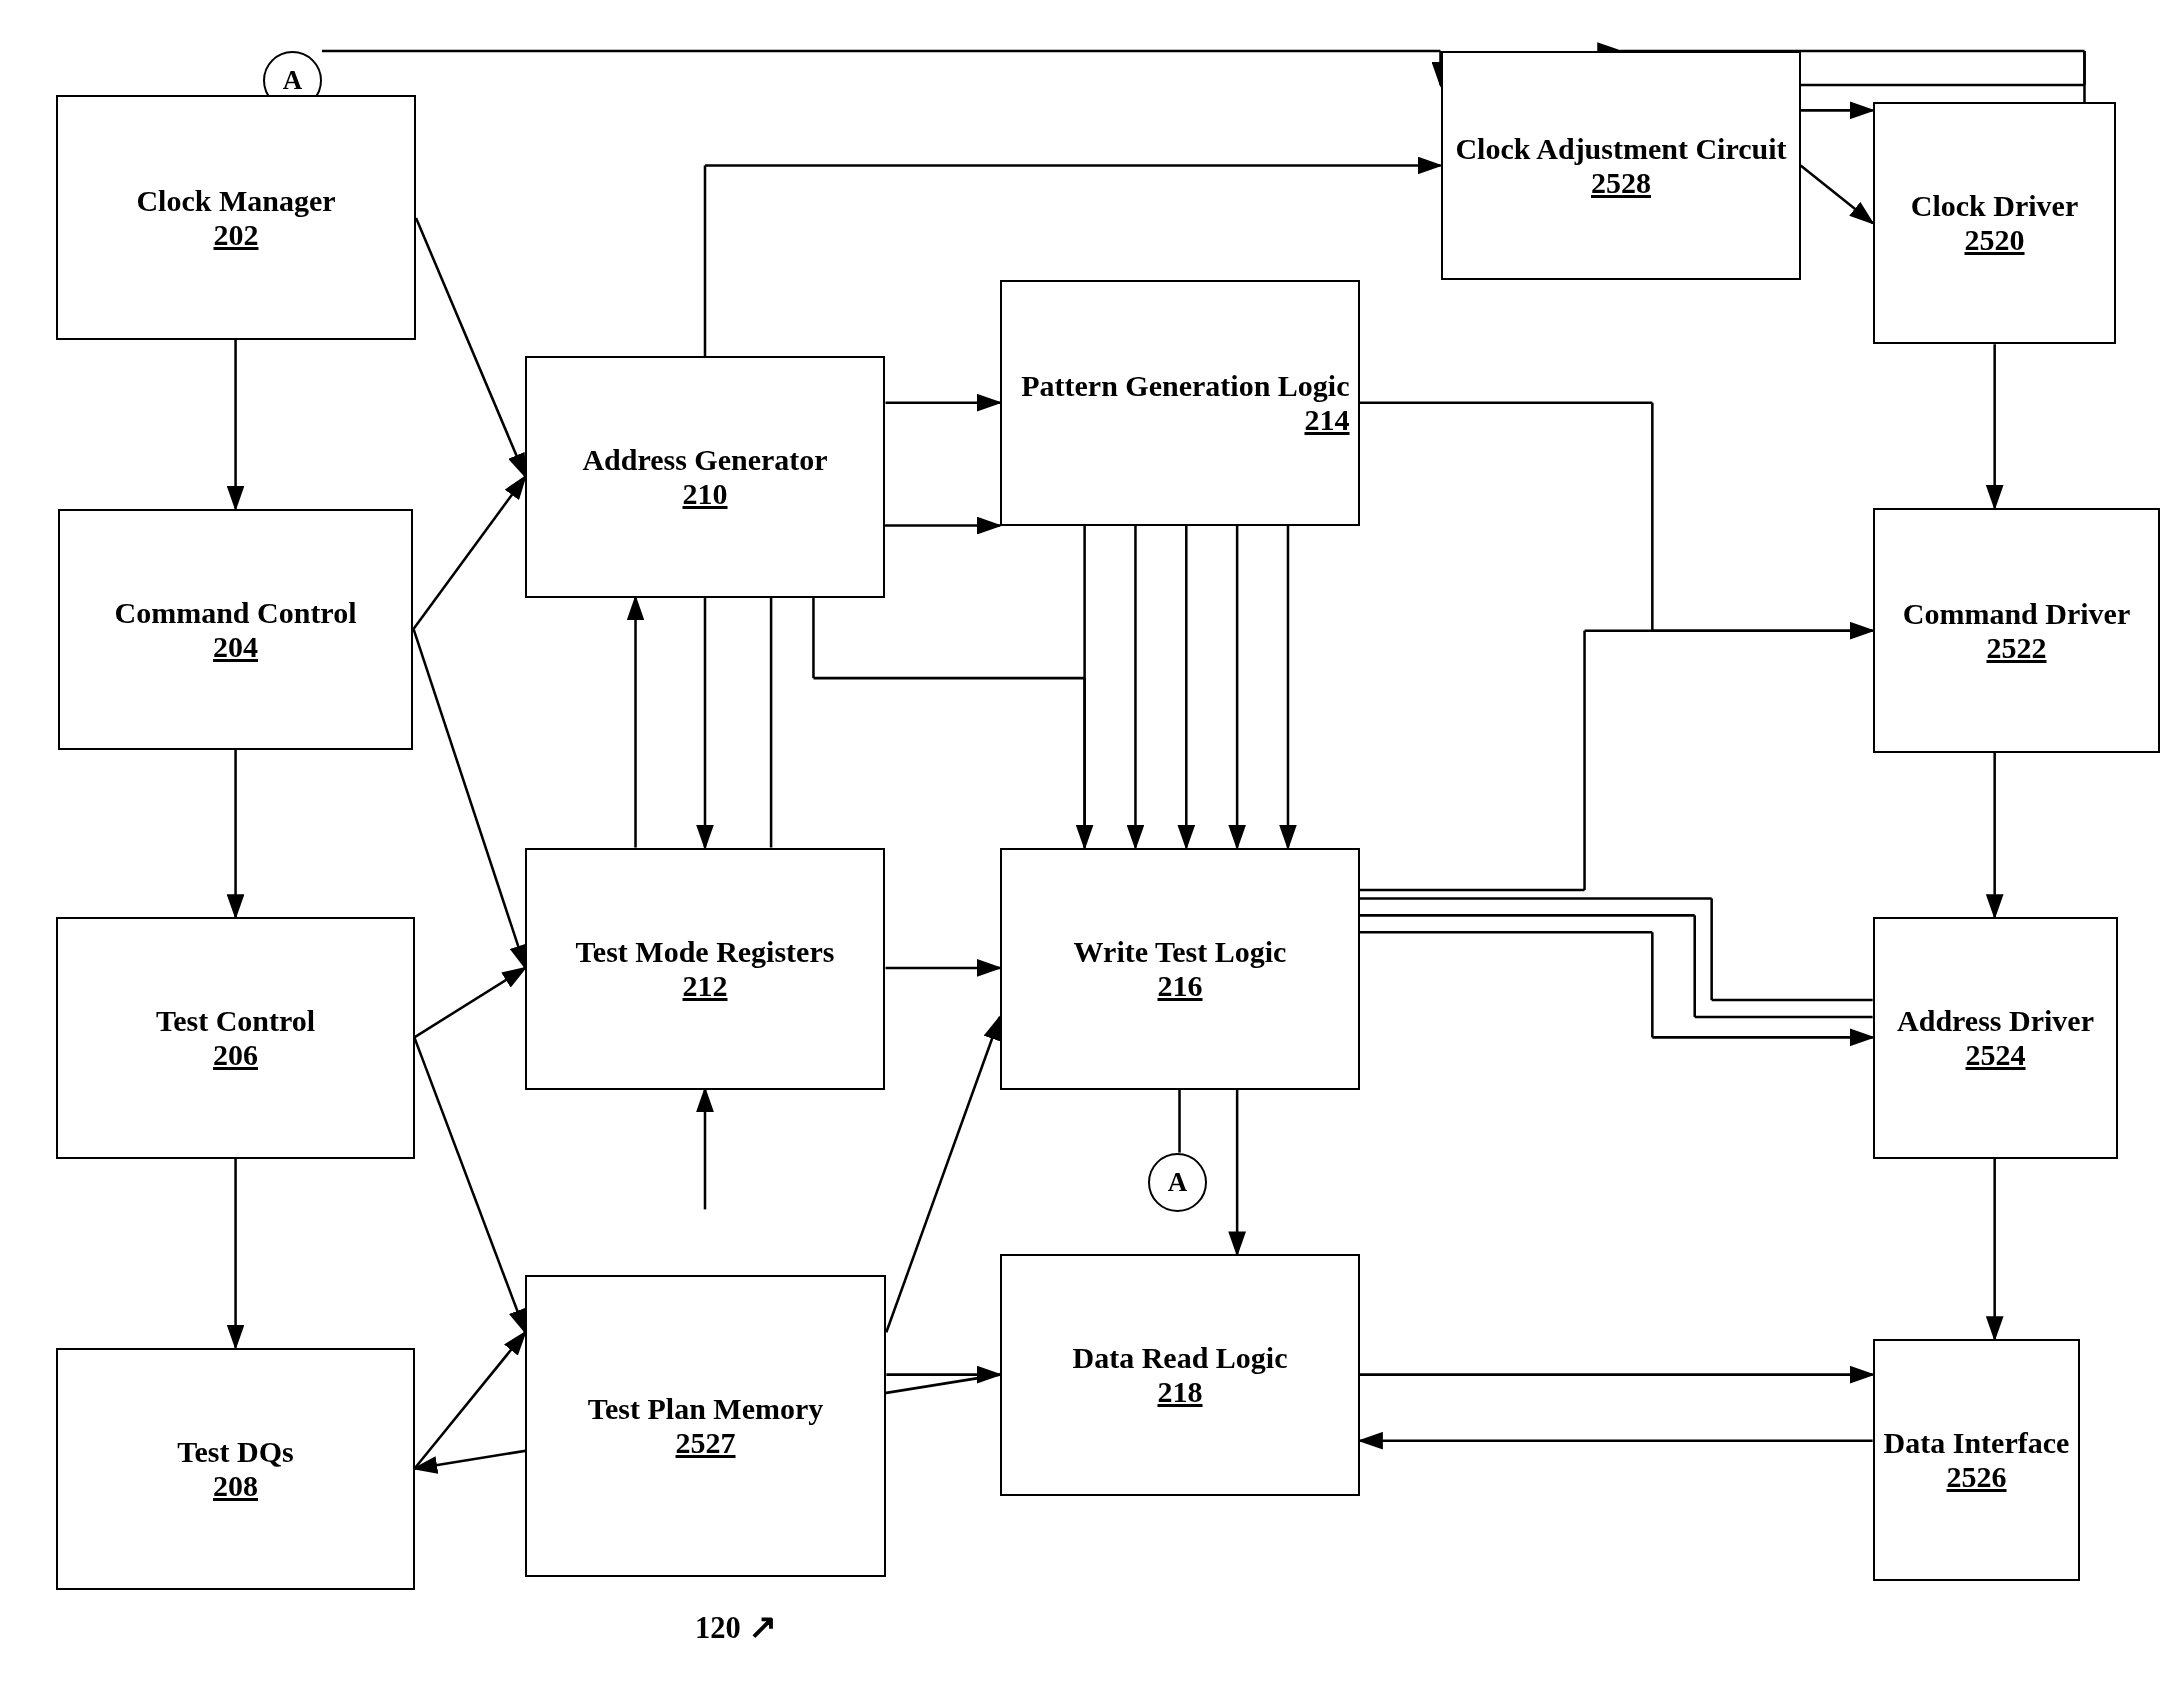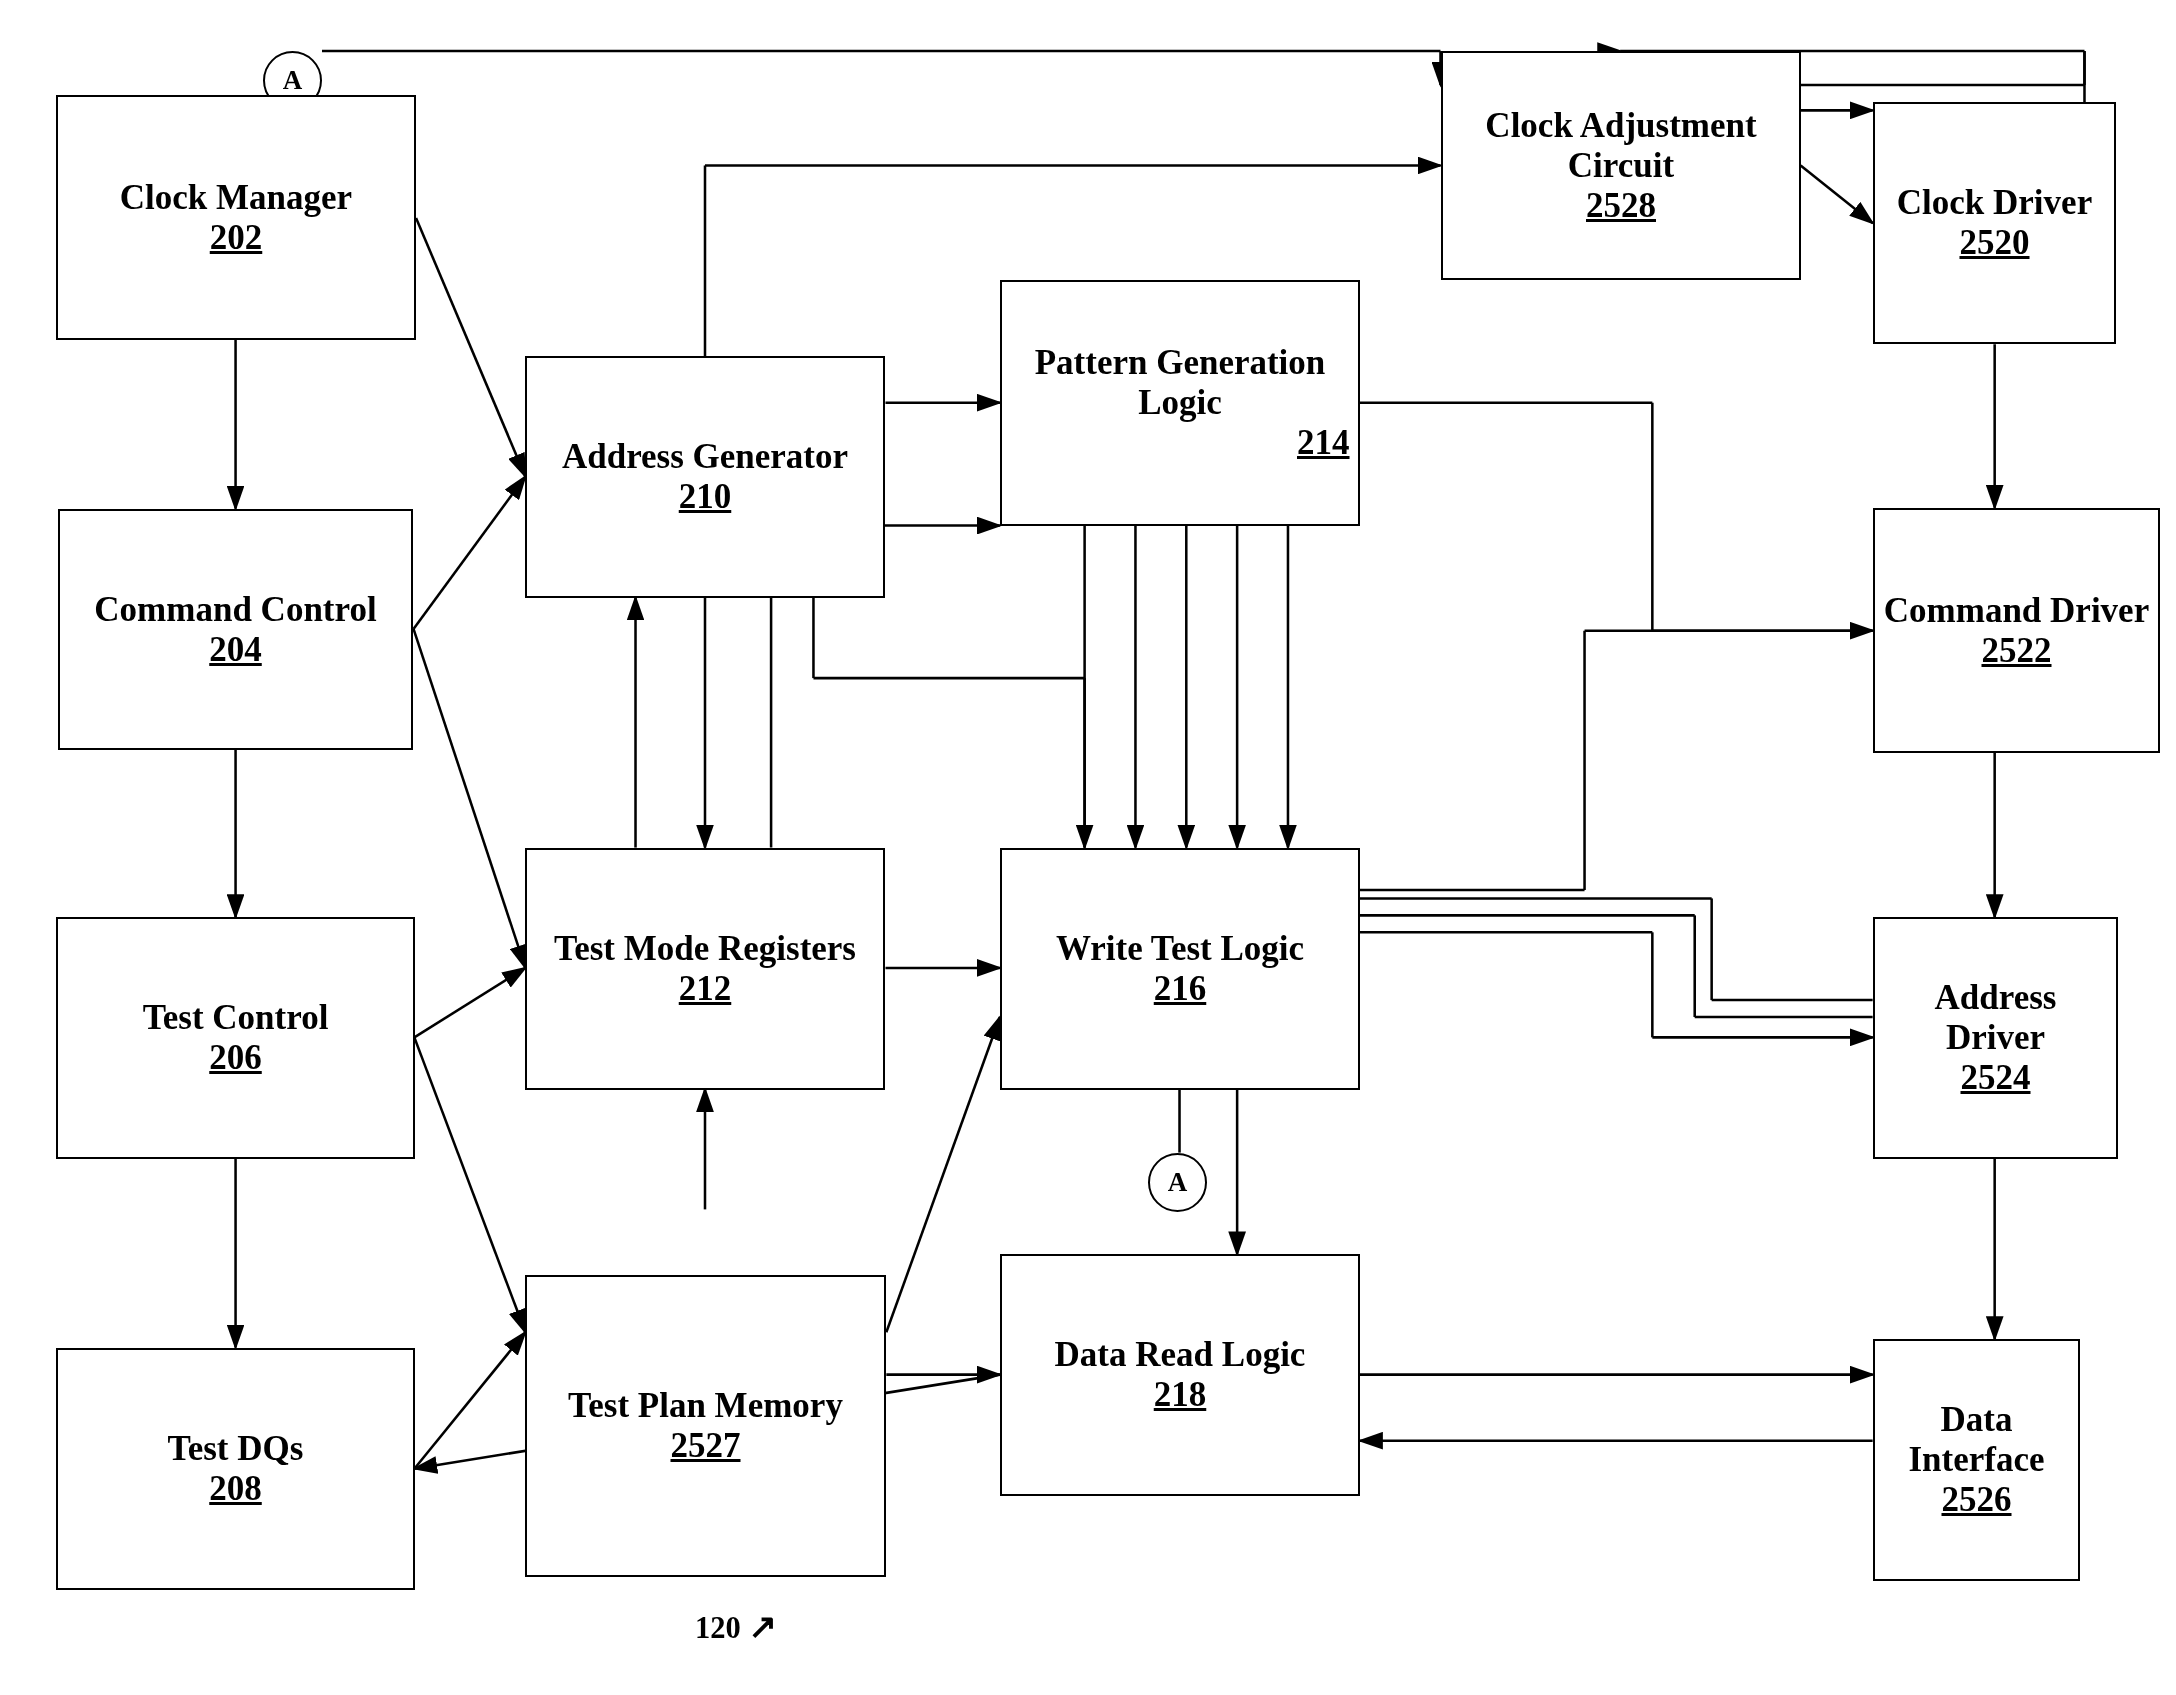--- a/index.html
+++ b/index.html
@@ -19,21 +19,21 @@
     }
     .block {
       position: absolute;
       border: 2.5px solid #000;
       background: #fff;
       display: flex;
       flex-direction: column;
       align-items: center;
       justify-content: center;
       text-align: center;
-      font-size: 35px;
+      font-size: 30px;
       font-weight: bold;
       padding: 8.5px;
     }
     .block .underline {
       text-decoration: underline;
     }
     .circle-a {
       position: absolute;
       width: 59px;
       height: 59px;

